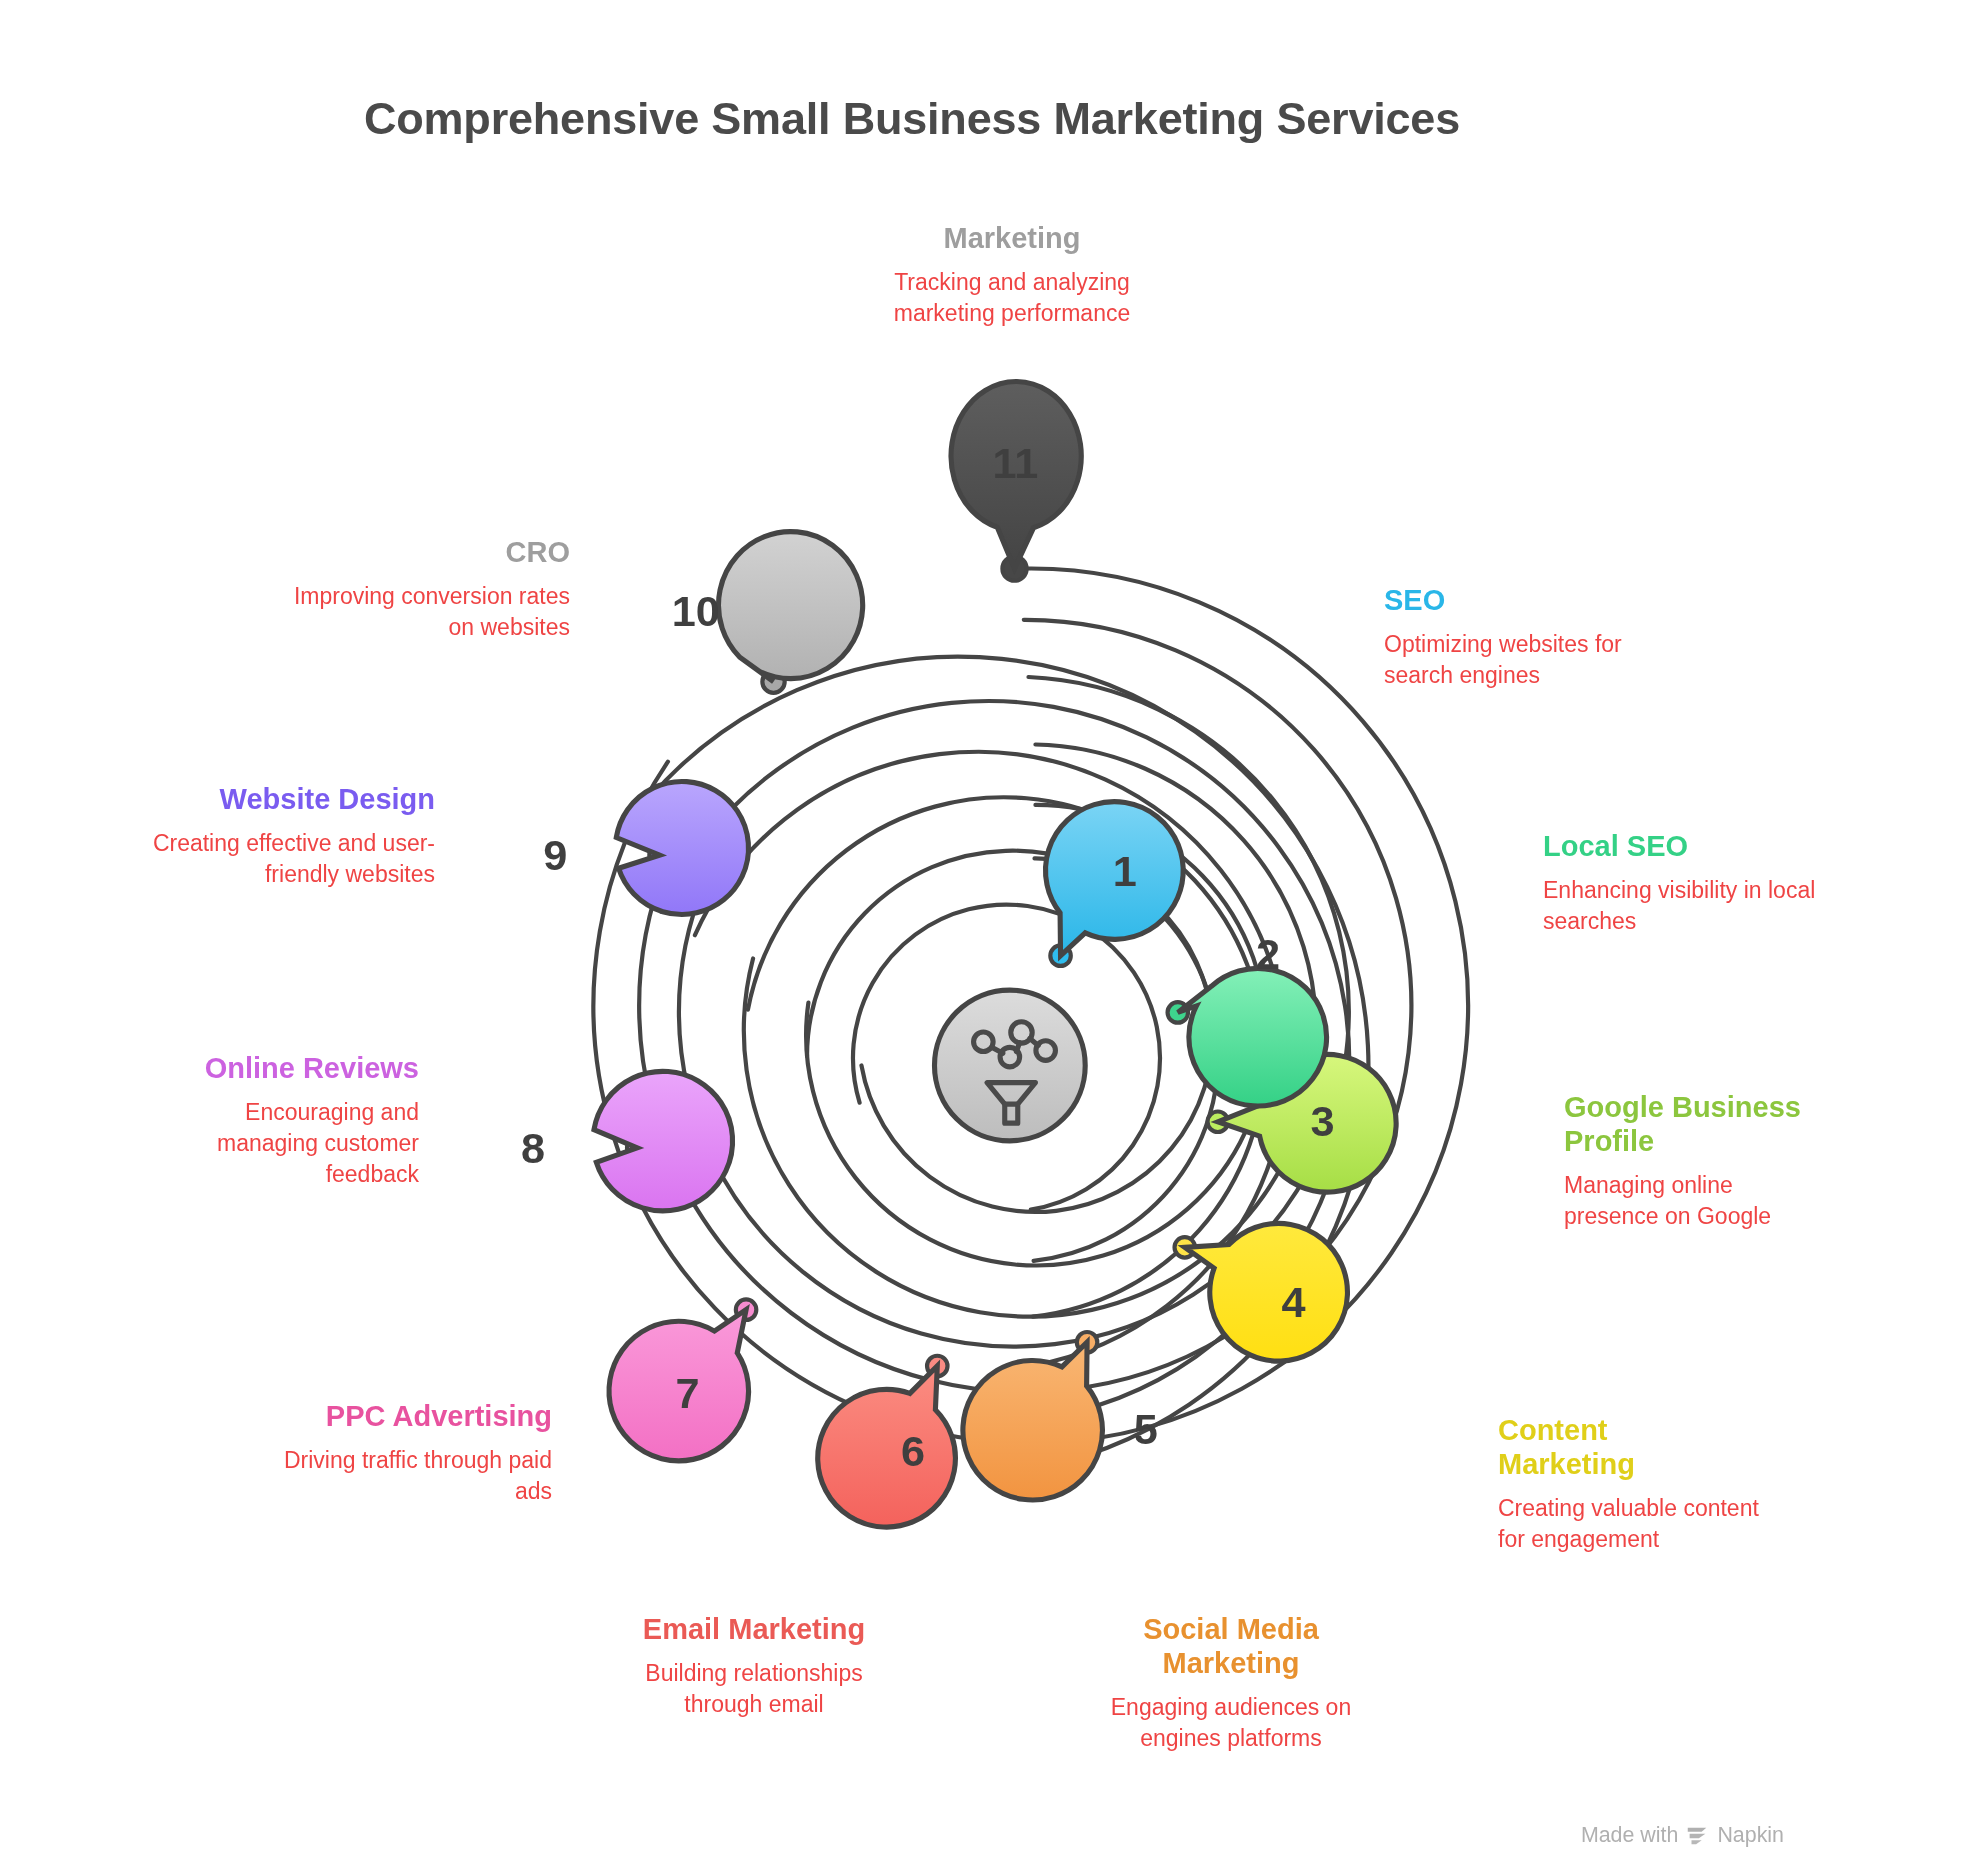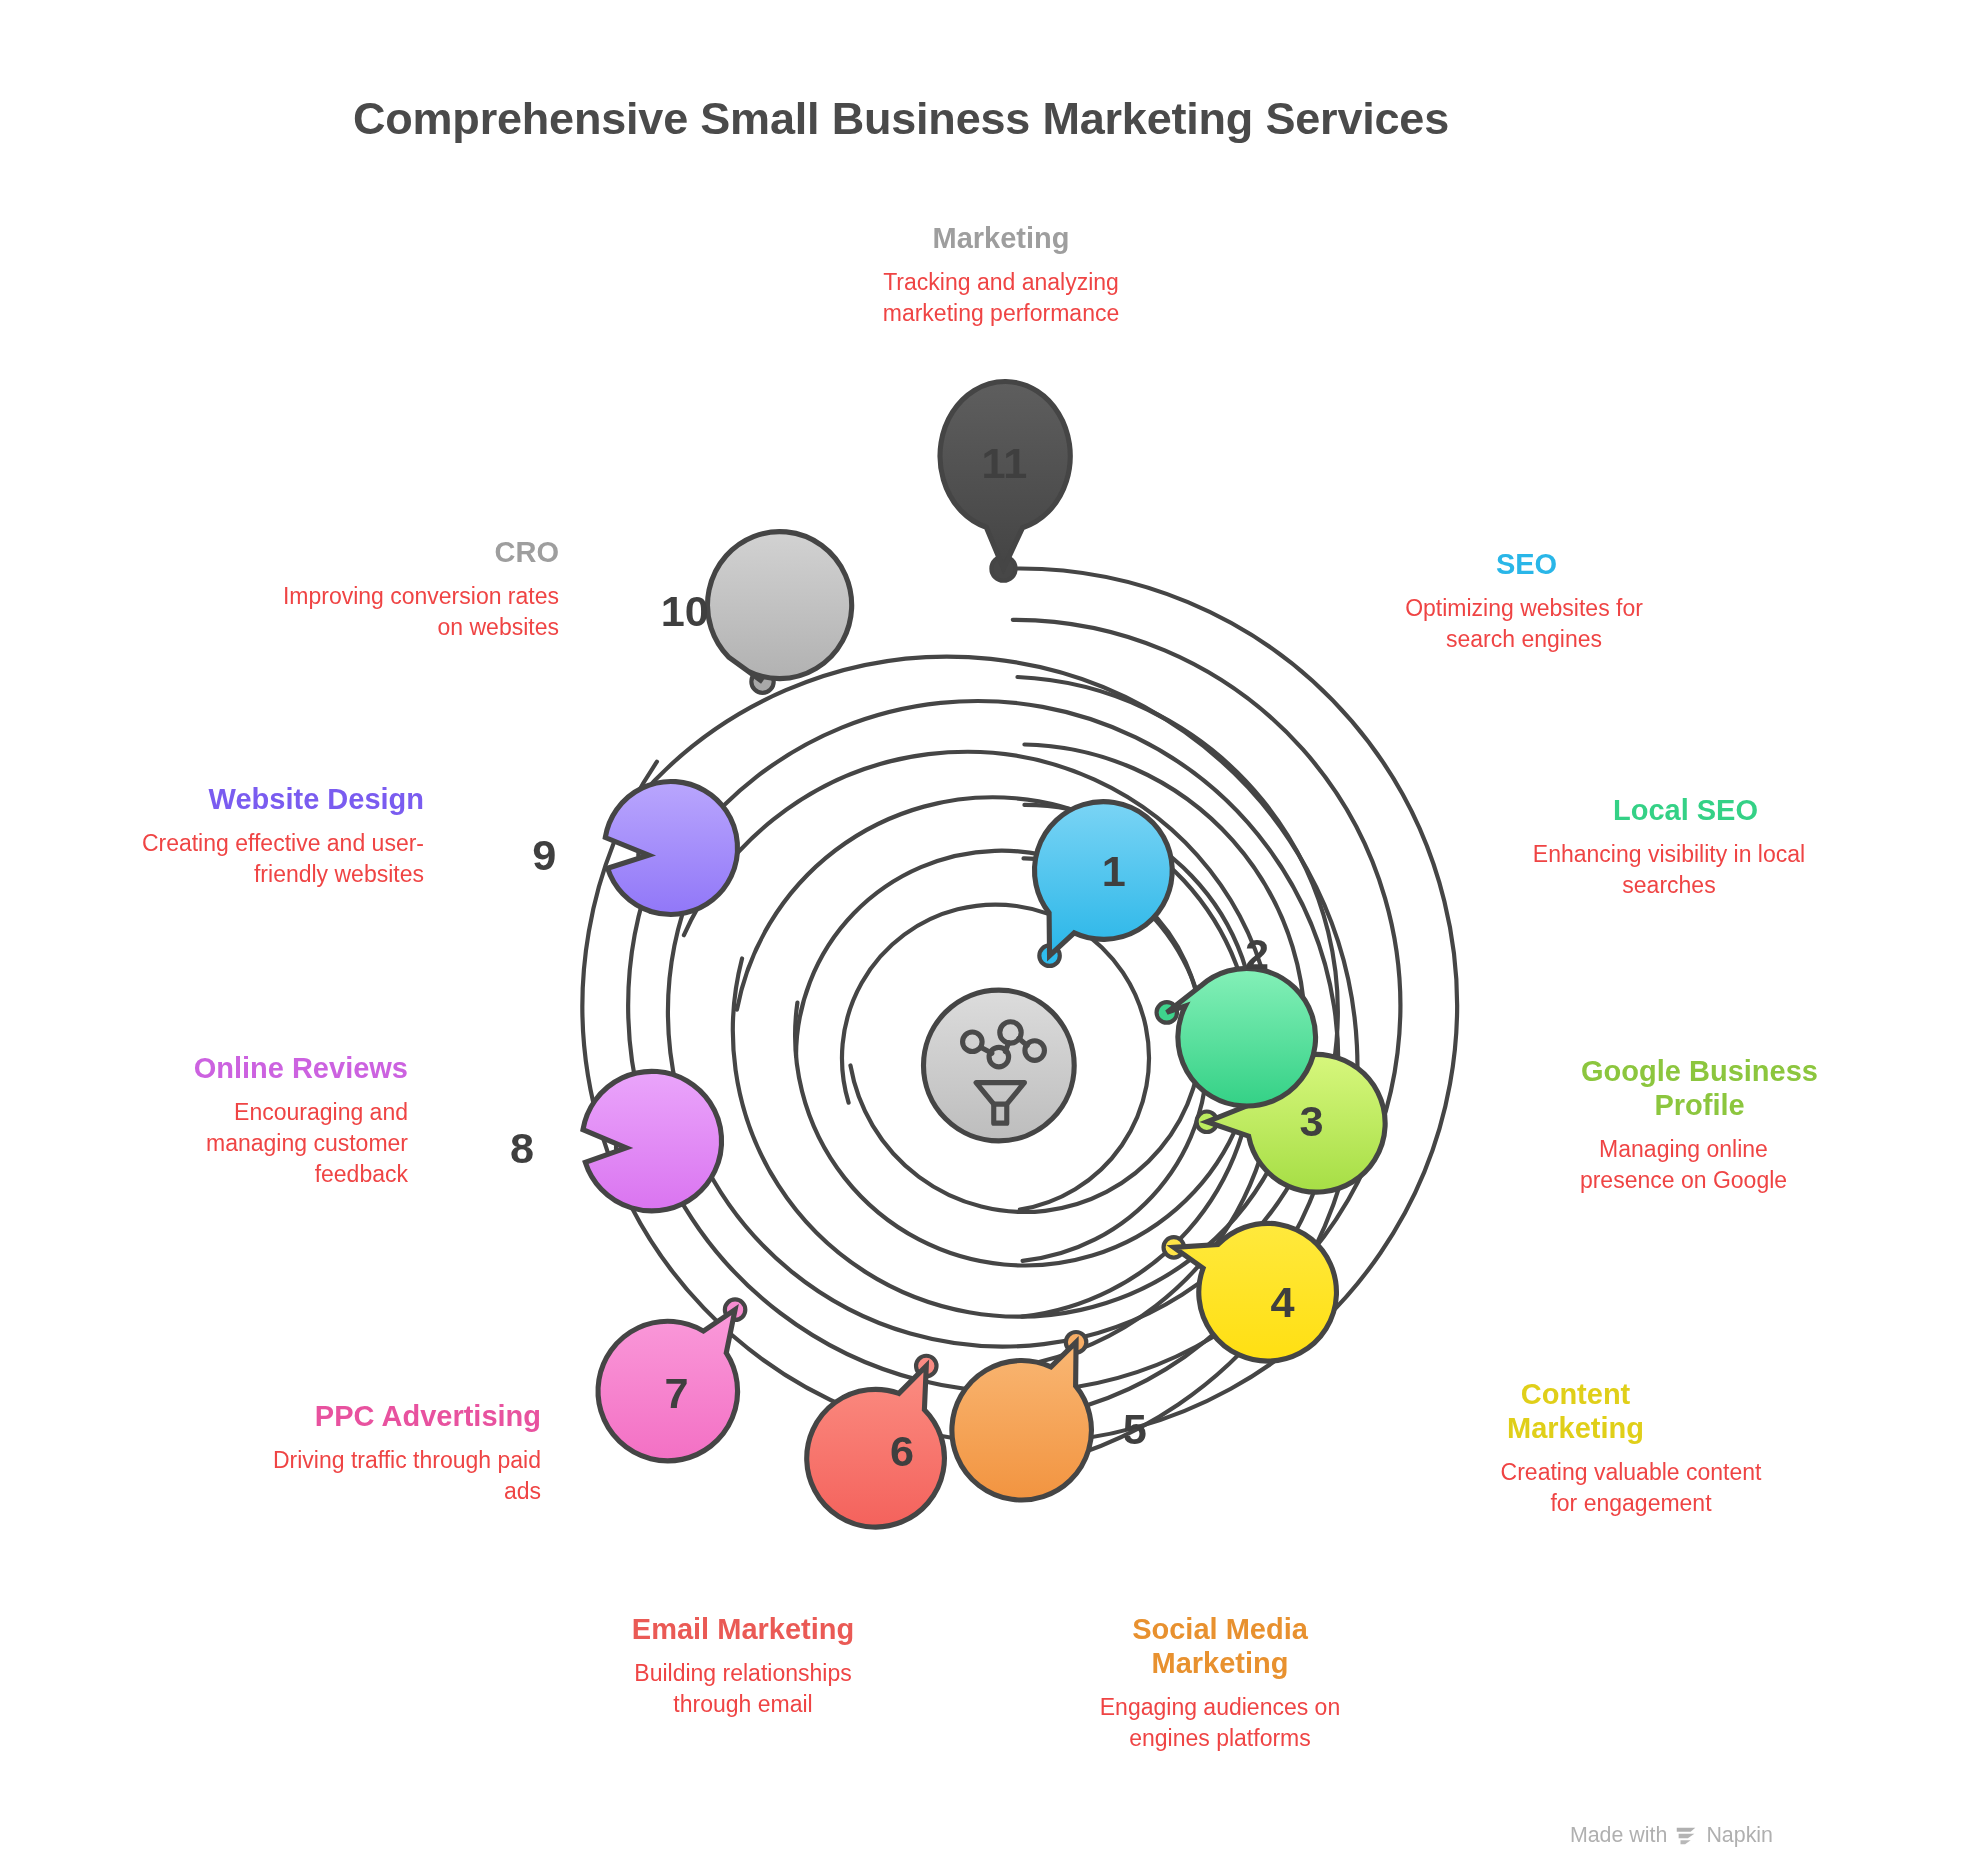--- a/index.html
+++ b/index.html
@@ -3,21 +3,21 @@
 <meta charset="utf-8">
 <style>
   html,body{margin:0;padding:0;}
   body{
     width:1965px;height:1876px;
     background:#ffffff;
     font-family:"Liberation Sans", sans-serif;
     position:relative;
     overflow:hidden;
   }
-  #stage{position:absolute;left:1px;top:0;width:1800px;height:1876px;}
+  #stage{position:absolute;left:12px;top:0;width:1800px;height:1876px;}
 
   .title{
     position:absolute;
     left:0;right:0;top:93px;
     text-align:center;
     font-size:45px;
     font-weight:700;
     color:#4a4a4a;
     letter-spacing:-0.2px;
   }
@@ -26,21 +26,21 @@
 
   
   .lbl{position:absolute;}
   .lbl .hd{
     font-size:29px;font-weight:700;line-height:1.18;margin:0 0 12px 0;
   }
   .lbl .ds{
     font-size:23px;font-weight:400;color:#ef4444;line-height:1.34;margin:0;
   }
   .lbl.right-align{text-align:right;}
-  .lbl.left-align{text-align:center;}
+  .lbl.left-align{text-align:left;margin-top:36px;}
   .lbl.center-align{text-align:center;}
 
   .watermark{
     position:absolute;right:28px;bottom:28px;
     display:flex;align-items:center;gap:7px;
     color:#b0b0b0;font-size:21.4px;font-weight:500;
     user-select:none;
   }
   .watermark .wm-logo{display:inline-block;width:25px;height:25px;}
 </style>

